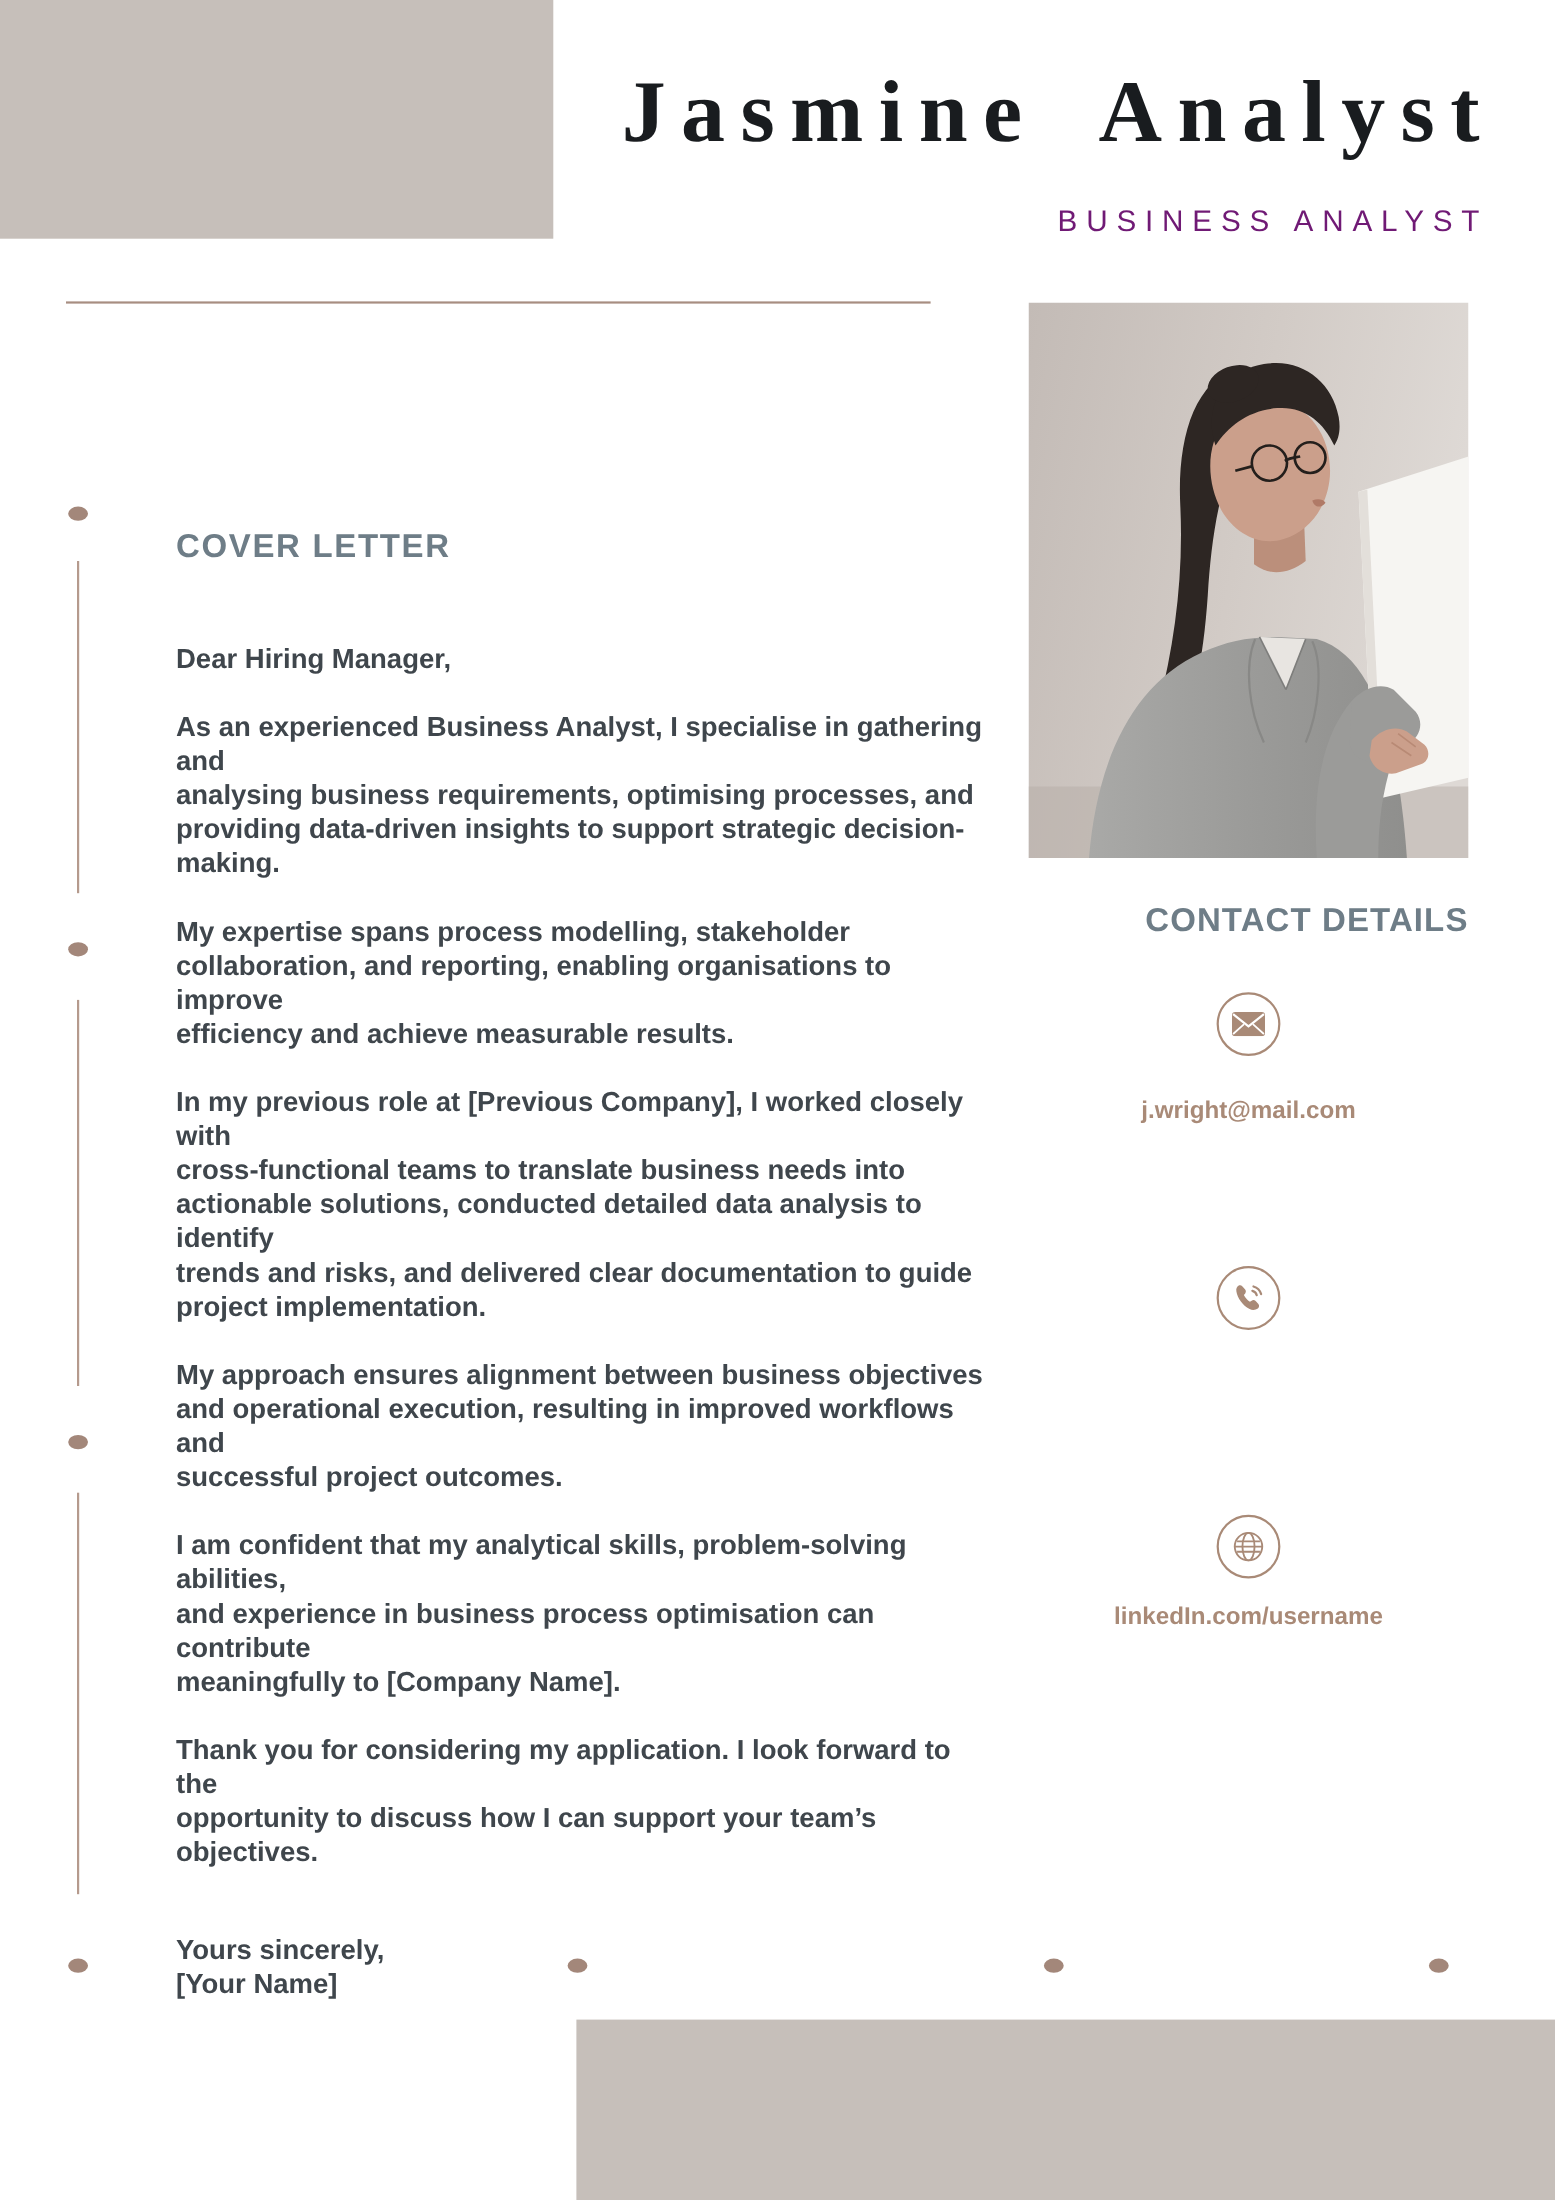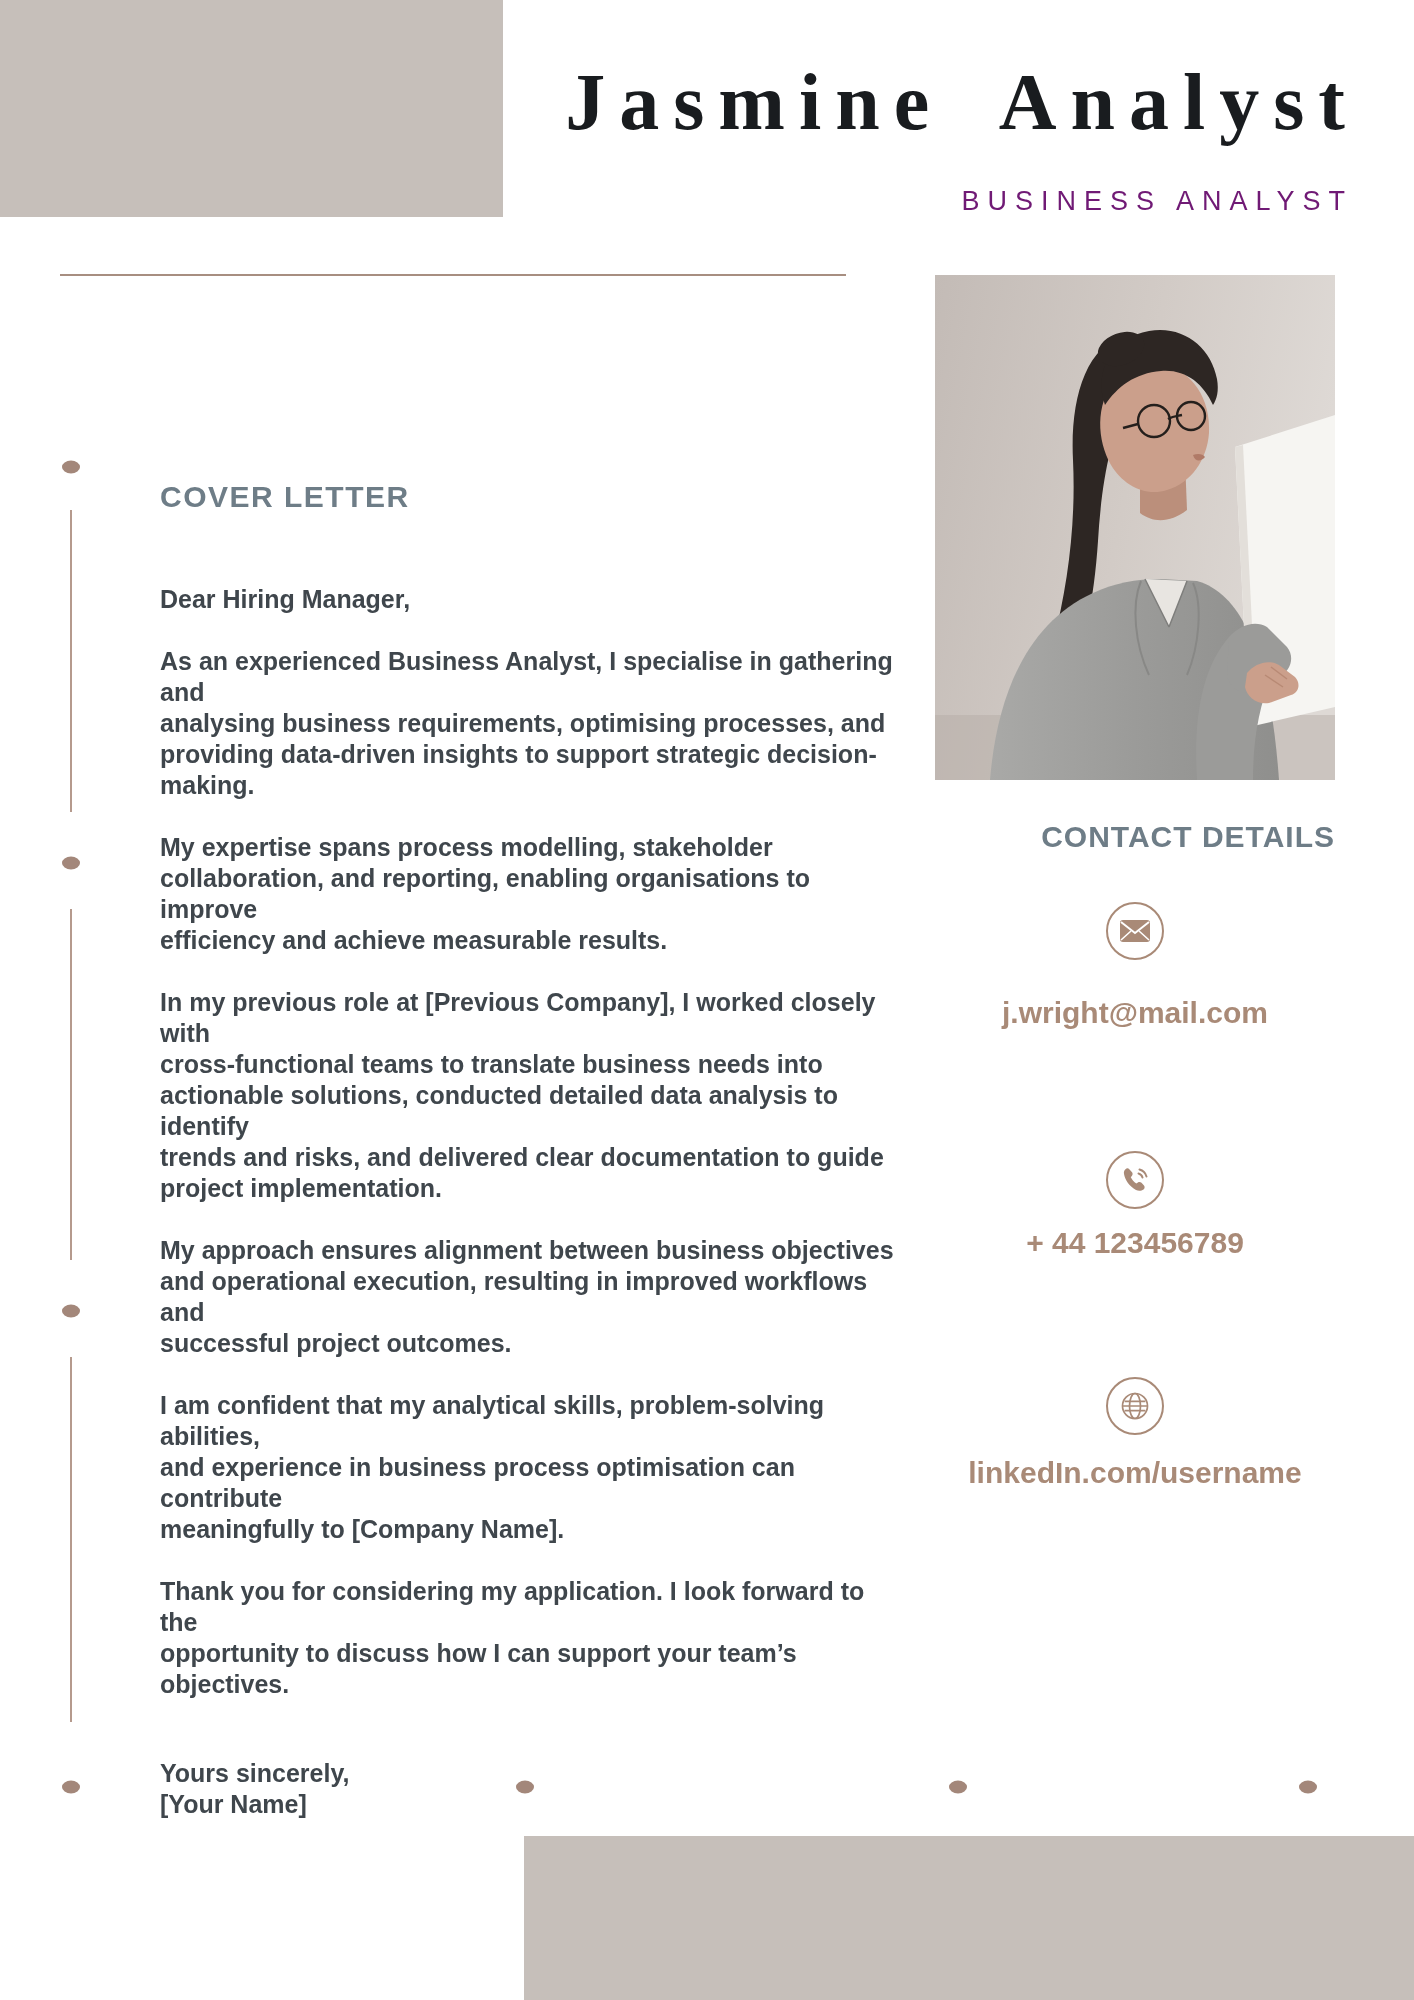--- a/index.html
+++ b/index.html
@@ -35,21 +35,21 @@
   .photo{position:absolute;left:935px;top:275px;width:400px;height:505px;margin:0;}
   .photo svg{display:block;}
 
   
   .contact-heading{position:absolute;left:935px;width:400px;top:820px;margin:0;text-align:right;
         font-size:30px;font-weight:700;letter-spacing:1px;color:#6e7d87;}
   .cicon{position:absolute;left:935px;width:400px;text-align:center;}
   .circle{display:inline-flex;align-items:center;justify-content:center;
         width:58px;height:58px;border:2px solid #a98a77;border-radius:50%;box-sizing:border-box;}
   .cval{position:absolute;left:935px;width:400px;text-align:center;
-        font-size:30px;font-weight:700;color:#a98a77;}
+        font-size:22px;font-weight:700;color:#a98a77;}
   .ci0{top:902px;} .cv0{top:996px;}
   .ci1{top:1151px;} .cv1{top:1226px;}
   .ci2{top:1377px;} .cv2{top:1456px;}
 </style>
 </head>
 <body>
 
 <div class="page">
 
   <div class="block-top"></div>
@@ -148,21 +148,20 @@
 
   <div class="cicon ci1">
     <span class="circle">
       <svg width="32" height="32" viewBox="0 0 32 32" xmlns="http://www.w3.org/2000/svg">
         <path d="M7.5 4.5 C5.5 5.5 4.5 7.5 5 10 C6 16 10.5 22.5 17 26 C19.5 27.3 22.5 27 24.5 25.5 C25.8 24.5 26 22.8 25 21.5 L22.5 18.8 C21.6 17.8 20 17.6 18.9 18.4 L17.3 19.5 C15 18 13 15.8 11.8 13.3 L13 11.8 C13.9 10.7 13.8 9.1 12.8 8.1 L10.3 5.3 C9.6 4.4 8.5 4.1 7.5 4.5 Z" fill="#a98a77"></path>
         <path d="M19.5 9.5 C21.5 10 23 11.5 23.5 13.5" stroke="#a98a77" stroke-width="2" fill="none" stroke-linecap="round"></path>
         <path d="M20.5 5.5 C24 6.5 26.5 9 27.5 12.5" stroke="#a98a77" stroke-width="2" fill="none" stroke-linecap="round"></path>
       </svg>
     </span>
   </div>
-  <div class="cval cv1">+ 44 123456789</div>
 
   <div class="cicon ci2">
     <span class="circle">
       <svg width="34" height="34" viewBox="0 0 34 34" xmlns="http://www.w3.org/2000/svg">
         <circle cx="17" cy="17" r="12.5" fill="none" stroke="#a98a77" stroke-width="1.7"></circle>
         <ellipse cx="17" cy="17" rx="5.5" ry="12.5" fill="none" stroke="#a98a77" stroke-width="1.7"></ellipse>
         <path d="M6.6 12.3 L27.4 12.3 M4.5 17 L29.5 17 M6.6 21.7 L27.4 21.7" stroke="#a98a77" stroke-width="1.7" fill="none"></path>
       </svg>
     </span>
   </div>

